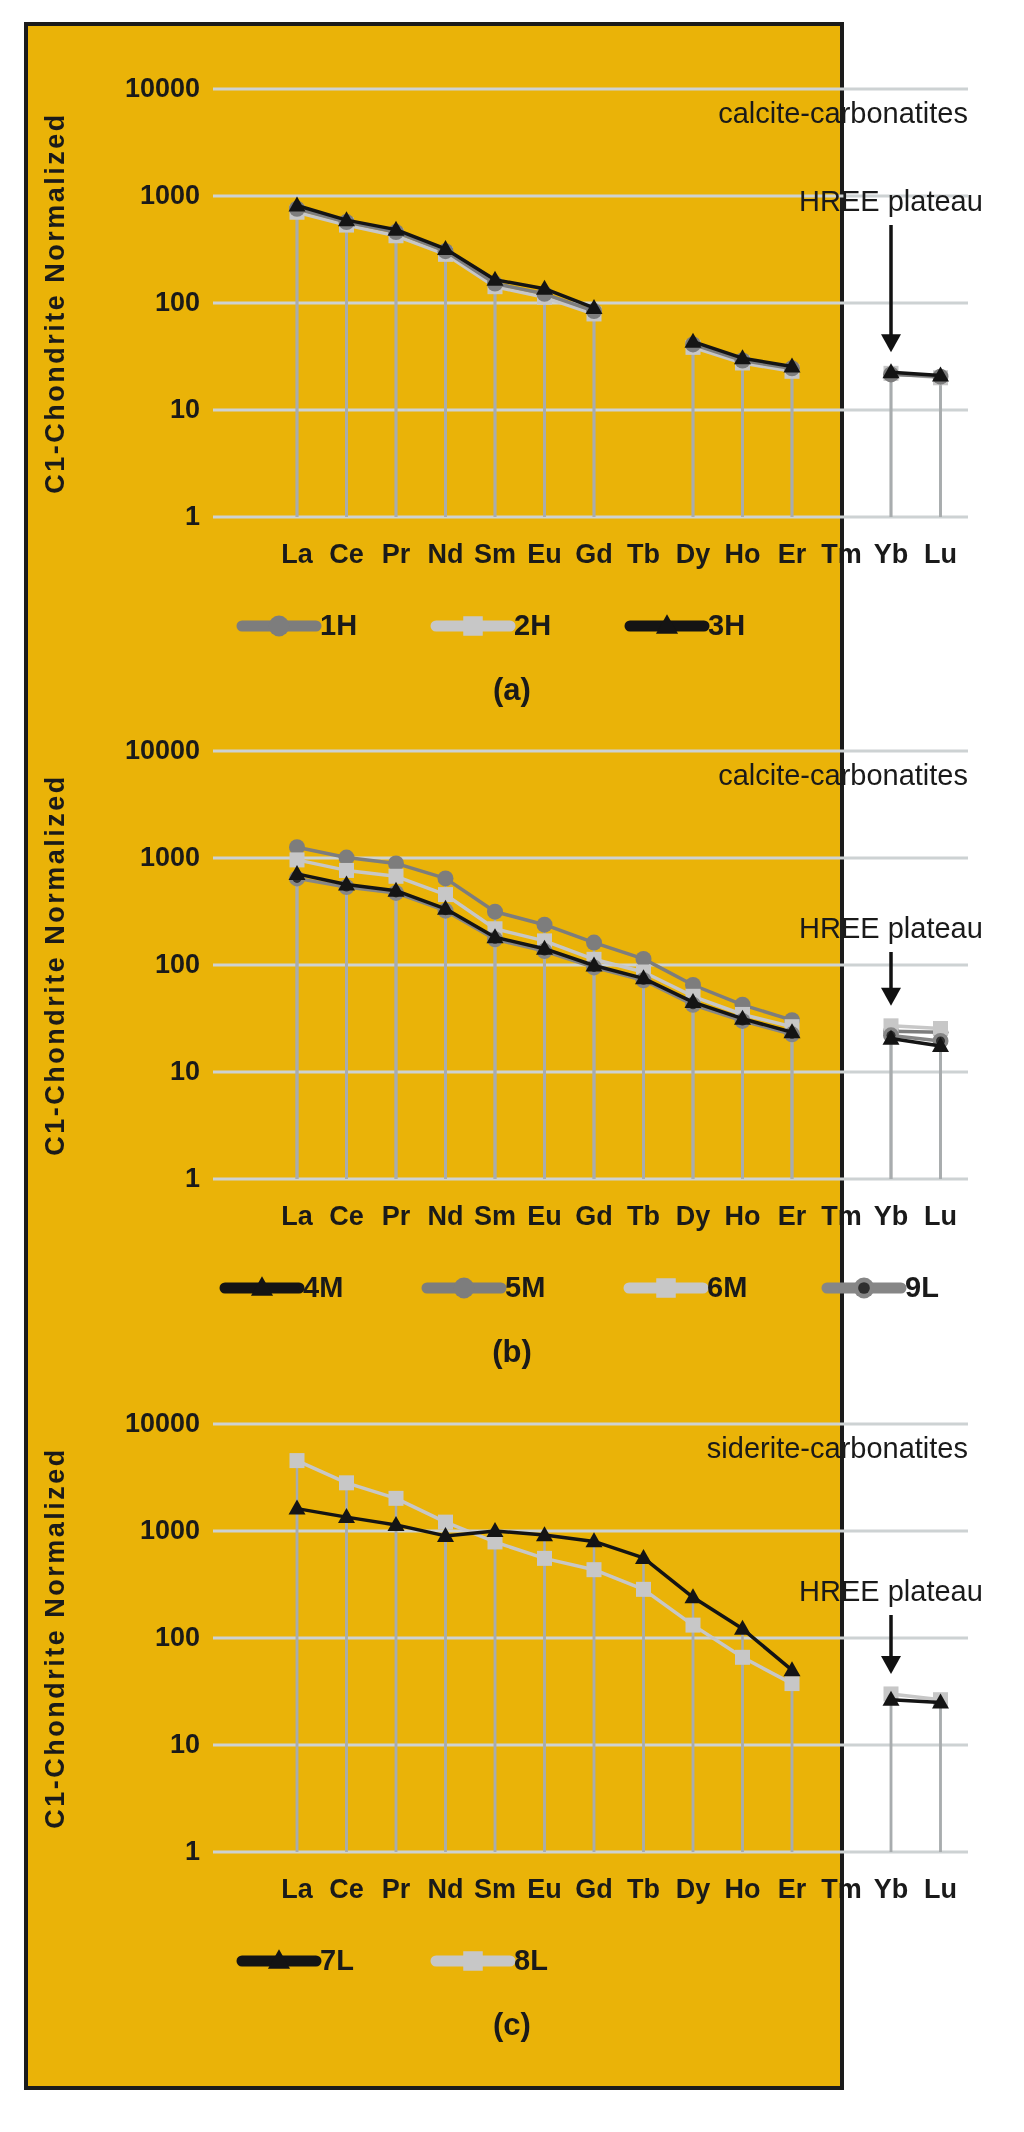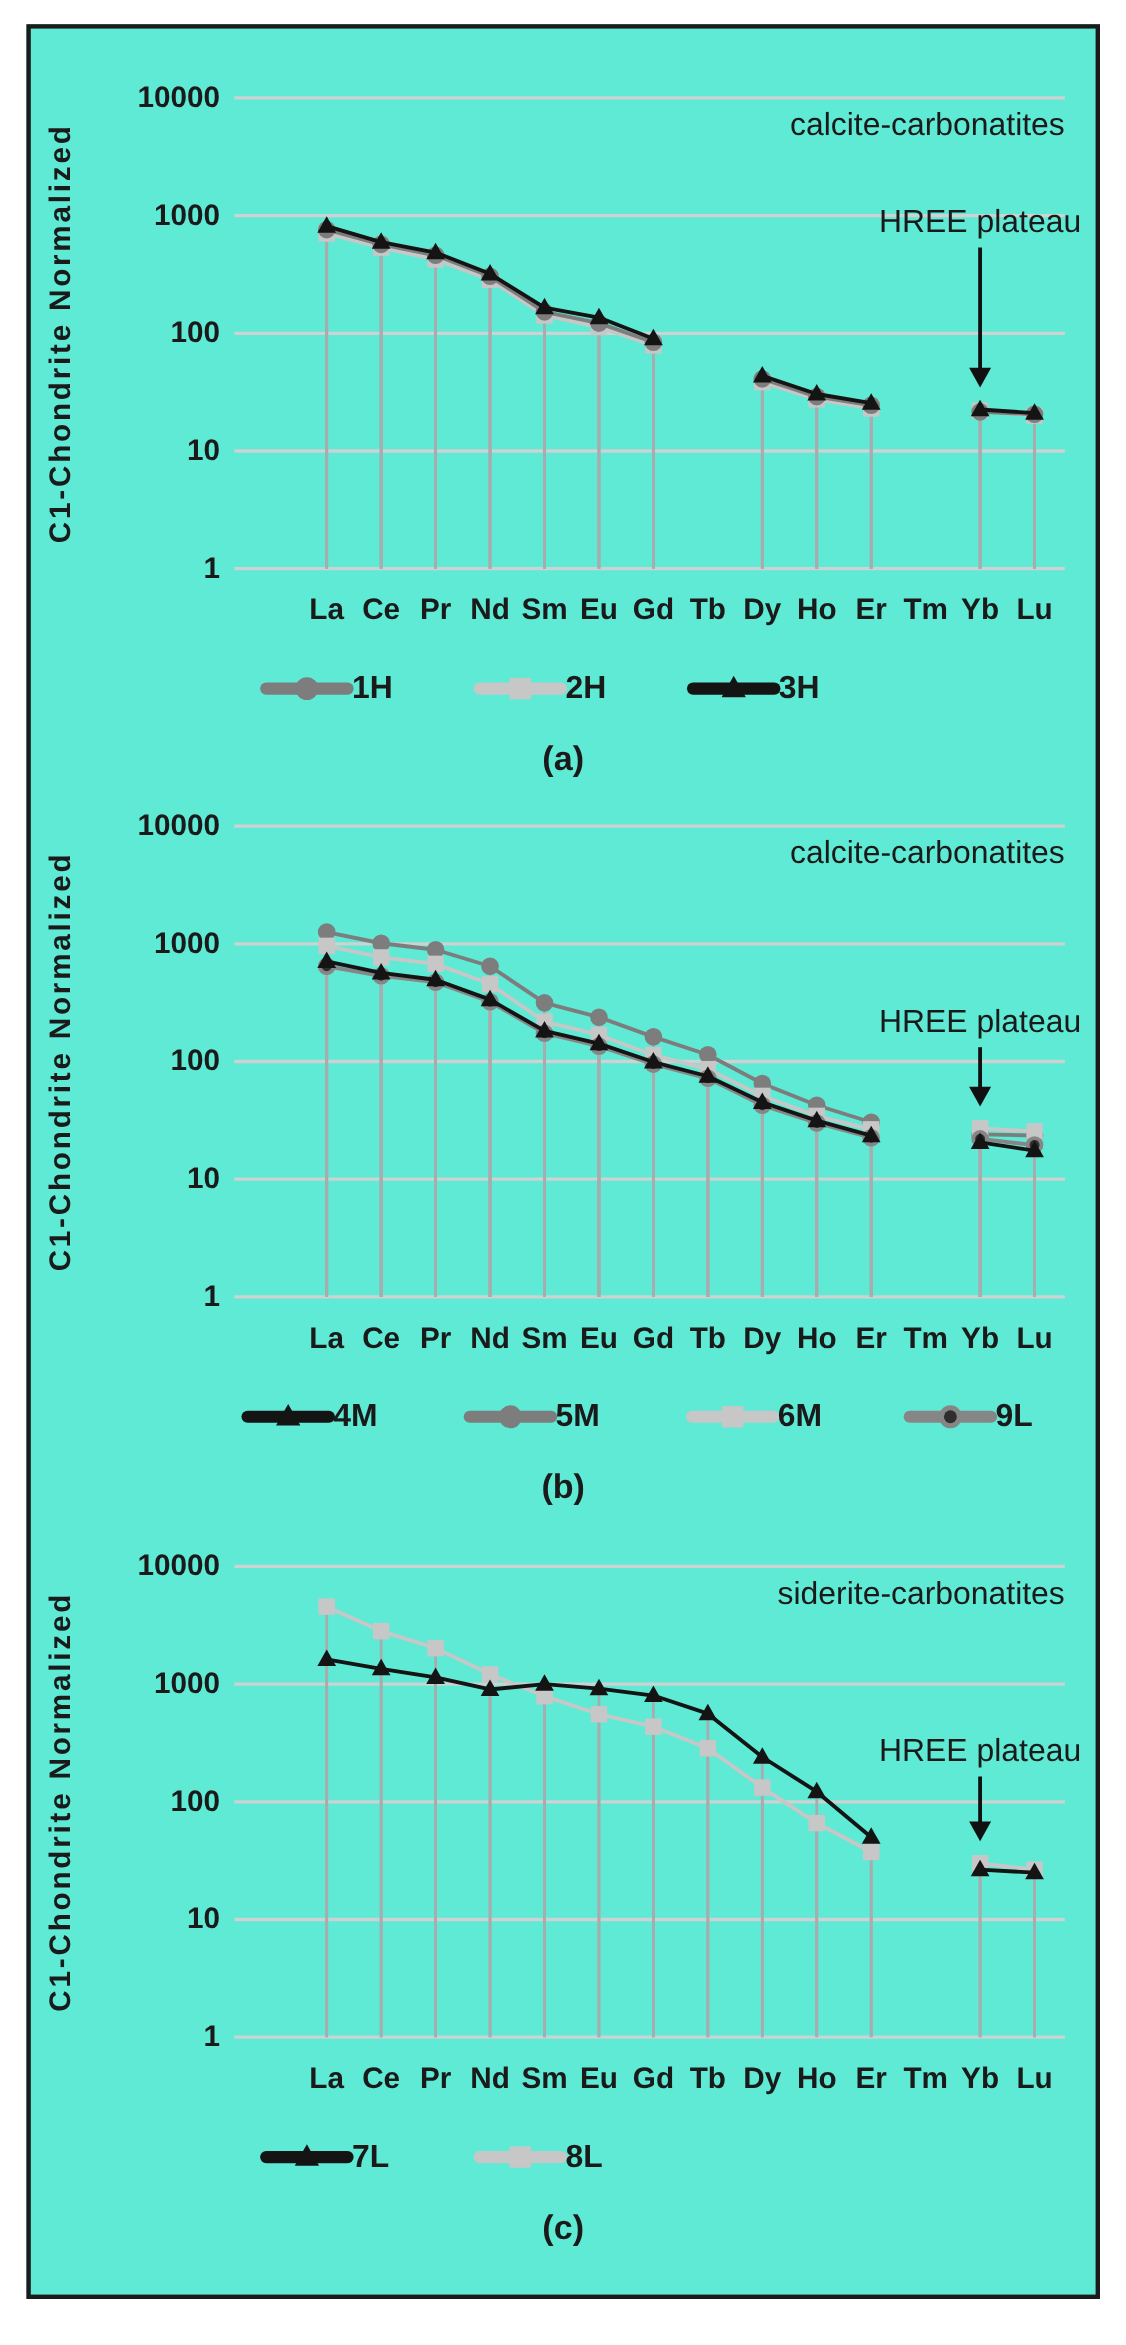--- a/index.html
+++ b/index.html
@@ -2,23 +2,23 @@
 <html><head>
 <meta charset="utf-8">
 <style>
   html,body{margin:0;padding:0;}
   body{
     width:1024px;height:2132px;background:#ffffff;
     font-family:"Liberation Sans", sans-serif;
     position:relative;
   }
   .frame{
-    position:absolute;left:24px;top:22px;width:976px;height:2068px;
+    position:absolute;left:24px;top:22px;width:820px;height:2068px;
     border:4px solid #1b1b1b;box-sizing:border-box;
-    background:#5eead4;
+    background:#eab308;
   }
   .panel-mount{position:absolute;left:0;width:968px;height:700px;}
   svg text{fill:#1a1a1a;}
 </style>
 </head>
 <body>
 
 <div class="frame">
   <div class="panel-mount" style="top:0px" id="mount-a"><svg width="968" height="700" viewBox="0 0 968 700">
         <line x1="185" x2="940" y1="63" y2="63" stroke="#cdd2d3" stroke-width="3"></line>

